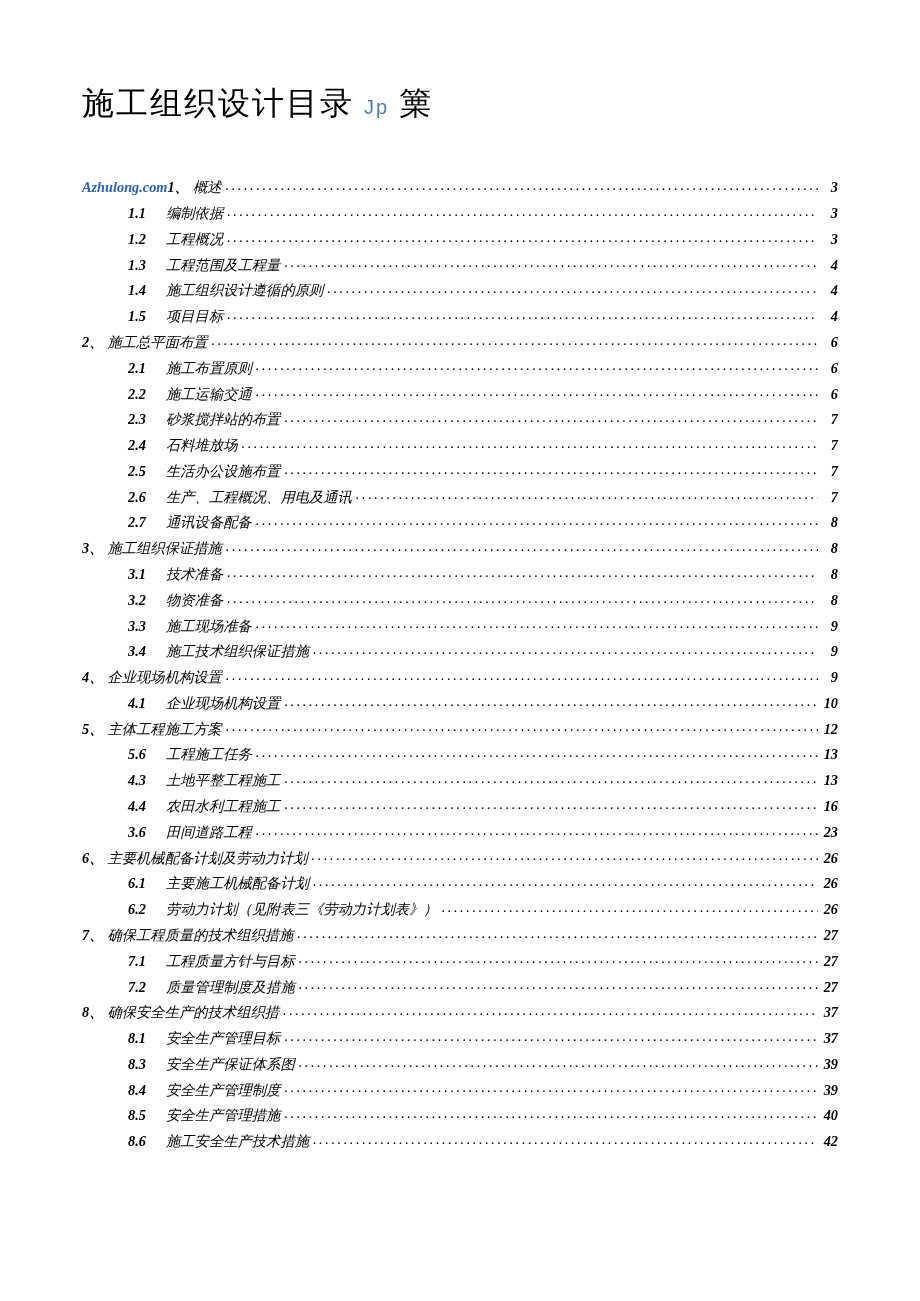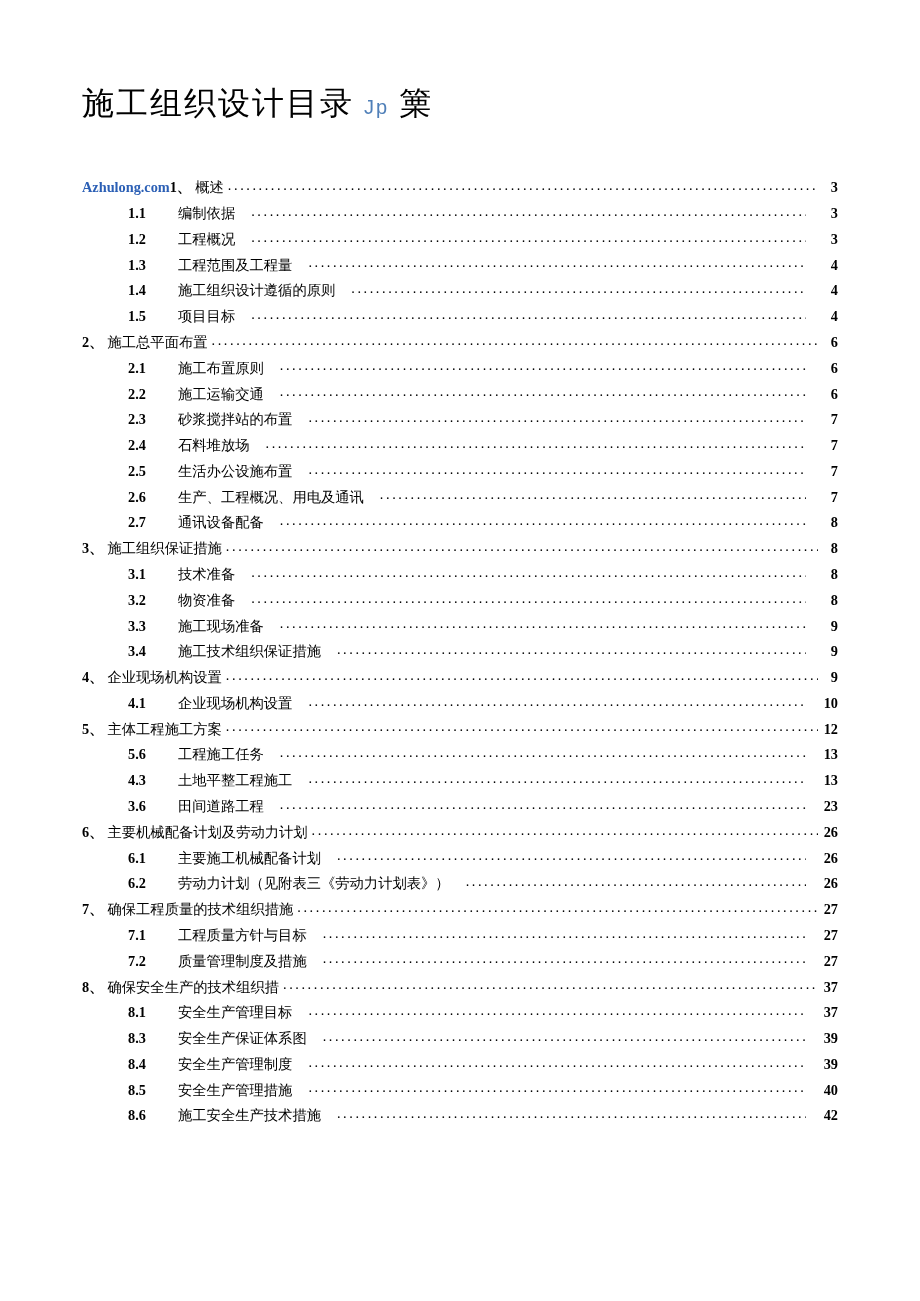--- a/index.html
+++ b/index.html
@@ -24,29 +24,30 @@
       color: #4f7fb8;
       font-family: Arial, sans-serif;
       vertical-align: baseline;
     }
     .title-suffix2 {
       font-size: 32px;
     }
     .toc {
       font-size: 14.3px;
       line-height: 1.0;
+      font-style: italic;
     }
     .toc-row {
       display: flex;
       align-items: baseline;
       margin-bottom: 9.2px;
       white-space: nowrap;
     }
     .toc-row.level0 { padding-left: 0; }
-    .toc-row.level1 { padding-left: 46px; gap: 12px; }
+    .toc-row.level1 { padding-left: 46px; }
     .toc-number {
       font-weight: bold;
       flex: 0 0 auto;
       min-width: 38px;
       font-family: "Times New Roman", serif;
     }
     .toc-number.l0 { min-width: 0; margin-right: 4px; }
     .toc-label {
       flex: 0 0 auto;
       font-family: "SimSun", serif;
@@ -224,20 +225,26 @@
       <span class="toc-leader"></span>
       <span class="toc-page">13</span>
     </div>
     <div class="toc-row level1">
       <span class="toc-number">4.3</span>
       <span class="toc-label">土地平整工程施工</span>
       <span class="toc-leader"></span>
       <span class="toc-page">13</span>
     </div>
     <div class="toc-row level1">
+      <span class="toc-number">4.4</span>
+      <span class="toc-label">农田水利工程施工</span>
+      <span class="toc-leader"></span>
+      <span class="toc-page">16</span>
+    </div>
+    <div class="toc-row level1">
       <span class="toc-number">3.6</span>
       <span class="toc-label">田间道路工程 </span>
       <span class="toc-leader"></span>
       <span class="toc-page">23</span>
     </div>
     <div class="toc-row level0">
       <span class="toc-number l0">6、</span>
       <span class="toc-label l0">主要机械配备计划及劳动力计划</span>
       <span class="toc-leader"></span>
       <span class="toc-page">26</span>

